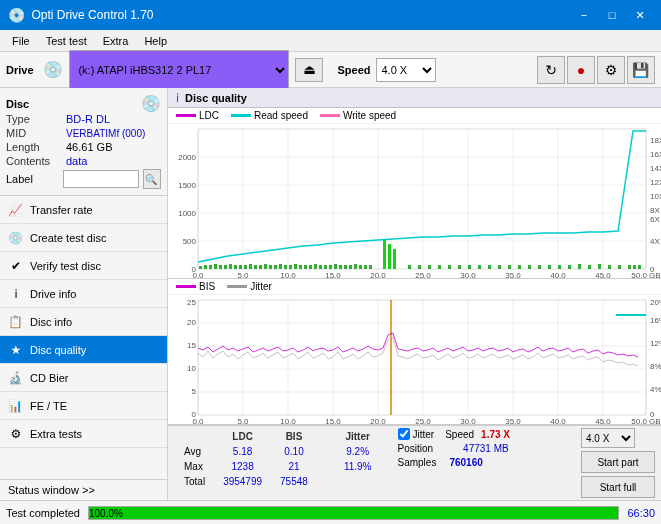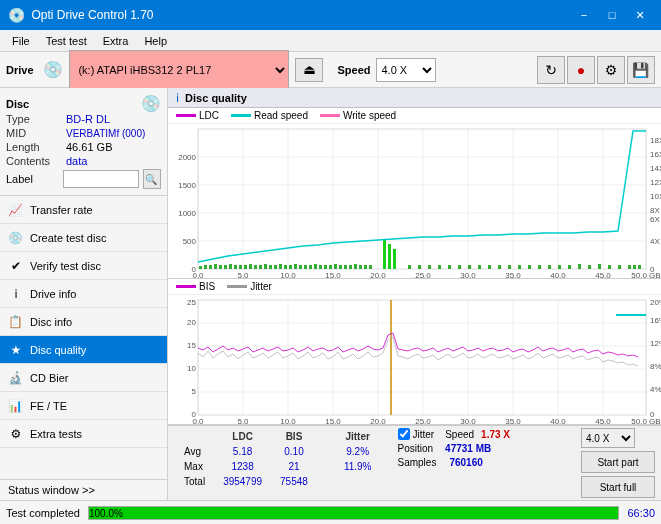--- a/index.html
+++ b/index.html
@@ -12,21 +12,21 @@
     .title-bar-controls { display: flex; gap: 2px; }
     .title-bar-btn { width: 26px; height: 20px; background: transparent; border: none; color: white; cursor: pointer; font-size: 11px; display: flex; align-items: center; justify-content: center; }
     
     
     .menu-bar { background: #f0f0f0; height: 22px; display: flex; align-items: center; border-bottom: 1px solid #d0d0d0; padding: 0 4px; }
     .menu-item { padding: 2px 8px; cursor: pointer; font-size: 11px; height: 22px; display: flex; align-items: center; }
     
     
     .drive-toolbar { background: #f5f5f5; height: 36px; display: flex; align-items: center; padding: 0 6px; gap: 6px; border-bottom: 1px solid #d0d0d0; }
     .drive-label { font-size: 11px; font-weight: bold; margin-right: 4px; }
-    .drive-select { height: 40px; min-width: 220px; font-size: 11px; border: 1px solid #aaa; background: #fca5a5; padding: 0 4px; }
+    .drive-select { height: 40px; min-width: 220px; font-size: 11px; border: 1px solid #aaa; background: #8b5cf6; padding: 0 4px; }
     .eject-btn { width: 28px; height: 24px; background: #e8e8e8; border: 1px solid #aaa; cursor: pointer; display: flex; align-items: center; justify-content: center; }
     .speed-label { font-size: 11px; font-weight: bold; margin-left: 8px; }
     .speed-select { height: 24px; width: 60px; font-size: 11px; border: 1px solid #aaa; background: white; }
     .toolbar-icons { display: flex; gap: 2px; margin-left: auto; }
     .toolbar-icon-btn { width: 28px; height: 28px; background: #e8e8e8; border: 1px solid #aaa; cursor: pointer; display: flex; align-items: center; justify-content: center; font-size: 14px; }
     
     
     .main-layout { display: flex; height: calc(524px - 30px - 22px - 36px - 24px); }
     
     
@@ -456,23 +456,23 @@
         </tbody>
       </table>
 
       <div style="display:flex; flex-direction:column; gap:3px; margin-left:8px; font-size:10px;">
         <div style="display:flex; align-items:center; gap:3px;">
           <input type="checkbox" checked="" style="width: 12px; height: 12px;">
           <span>Jitter</span>
           <span style="margin-left:8px;">Speed</span>
           <span style="color:#cc0000; font-weight:bold; margin-left:4px;">1.73 X</span>
         </div>
-        <div style="display:flex; align-items:center; gap:8px;">
+        <div style="display:flex; align-items:center; gap:14px;">
           <span>Position</span>
-          <span style="color:#0000cc; font-weight:bold; margin-left:4px;">47731 MB</span>
+          <span style="color:#0000cc; font-weight:normal; margin-left:16px;">47731 MB</span>
         </div>
         <div style="display:flex; gap:9px;">
           <span>Samples</span>
           <span style="color:#0000cc; font-weight:bold; margin-left:4px;">760160</span>
         </div>
       </div>
 
       <div style="display:flex; flex-direction:column; gap:3px; margin-left:auto;">
         <div style="display:flex; align-items:center; gap:3px;">
           <select class="speed-select-small">

